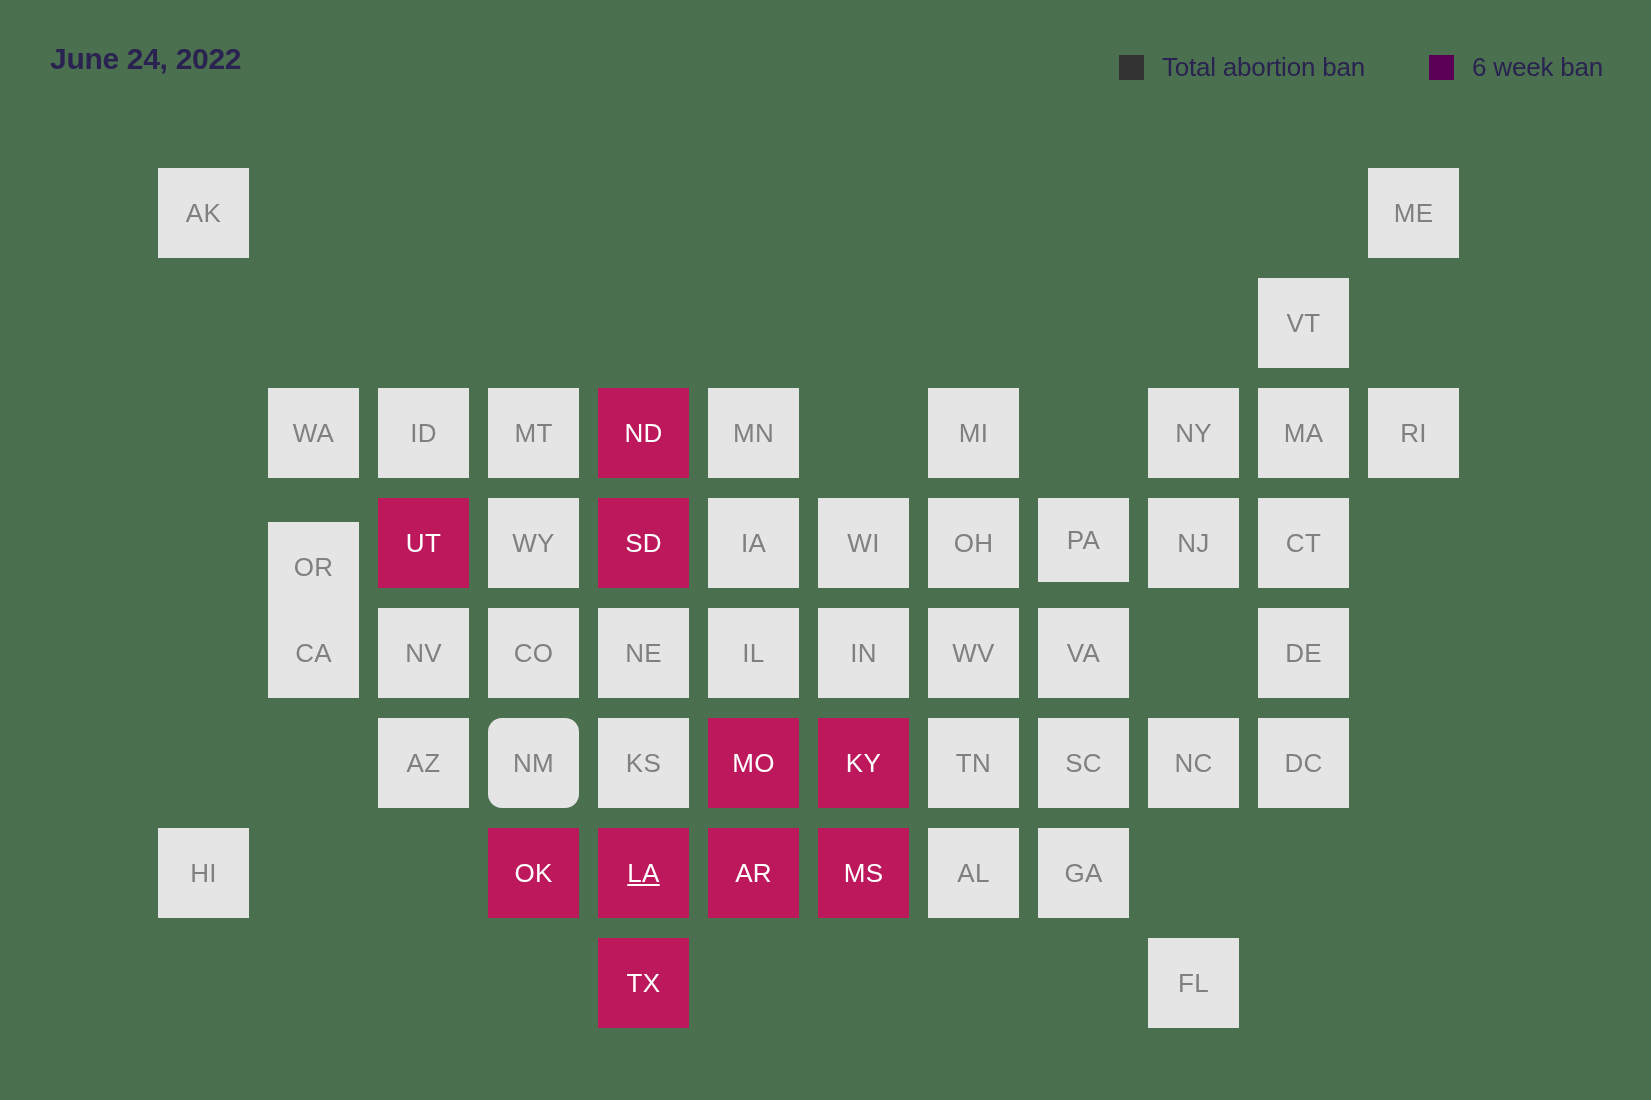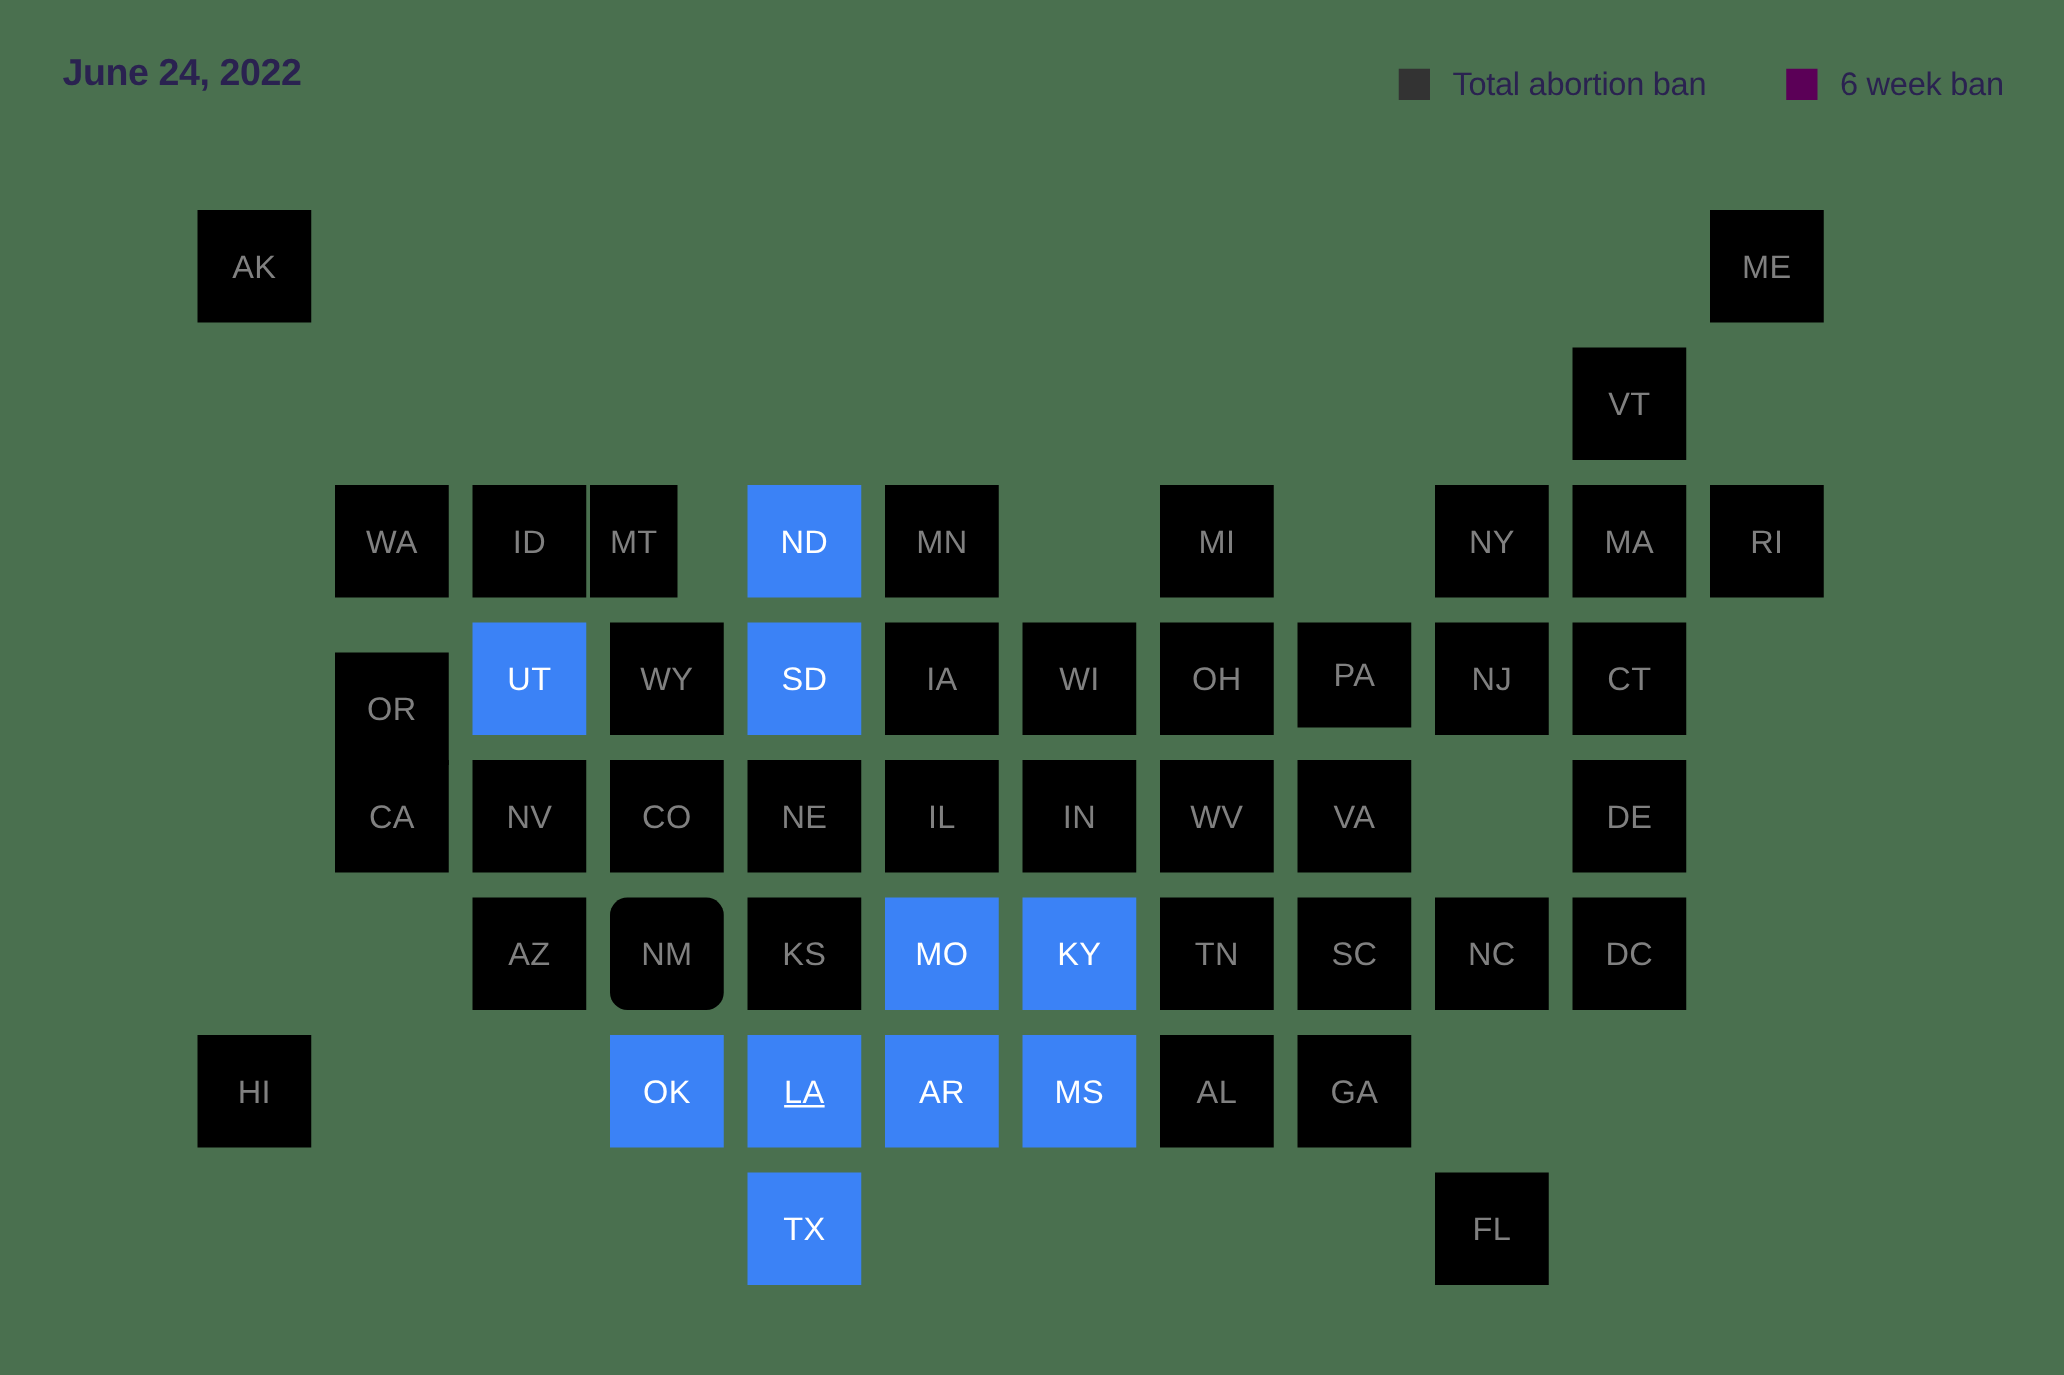--- a/index.html
+++ b/index.html
@@ -72,25 +72,25 @@
     height: 90px;
     display: flex;
     align-items: center;
     justify-content: center;
     font-size: 26px;
     letter-spacing: 0.3px;
     box-sizing: border-box;
     user-select: none;
   }
   .state-tile.none {
-    background: #000000;
+    background: #e5e5e5;
     color: #808080;
   }
   .state-tile.total {
-    background: #3b82f6;
+    background: #be185d;
     color: #ffffff;
   }
 </style>
 </head>
 <body>
 
 <div id="page">
 
   <div id="page-title">June 24, 2022</div>
 
@@ -114,21 +114,21 @@
       </div>
       <div class="state-tile none" style="left: 1258px; top: 278px; width: 91px; height: 90px;">
         <span>VT</span>
       </div>
       <div class="state-tile none" style="left: 268px; top: 388px; width: 91px; height: 90px;">
         <span>WA</span>
       </div>
       <div class="state-tile none" style="left: 378px; top: 388px; width: 91px; height: 90px;">
         <span>ID</span>
       </div>
-      <div class="state-tile none" style="left: 472px; top: 388px; width: 70px; height: 90px;">
+      <div class="state-tile none" style="left: 488px; top: 388px; width: 91px; height: 90px;">
         <span>MT</span>
       </div>
       <div class="state-tile total" style="left: 598px; top: 388px; width: 91px; height: 90px;">
         <span>ND</span>
       </div>
       <div class="state-tile none" style="left: 708px; top: 388px; width: 91px; height: 90px;">
         <span>MN</span>
       </div>
       <div class="state-tile none" style="left: 928px; top: 388px; width: 91px; height: 90px;">
         <span>MI</span>

